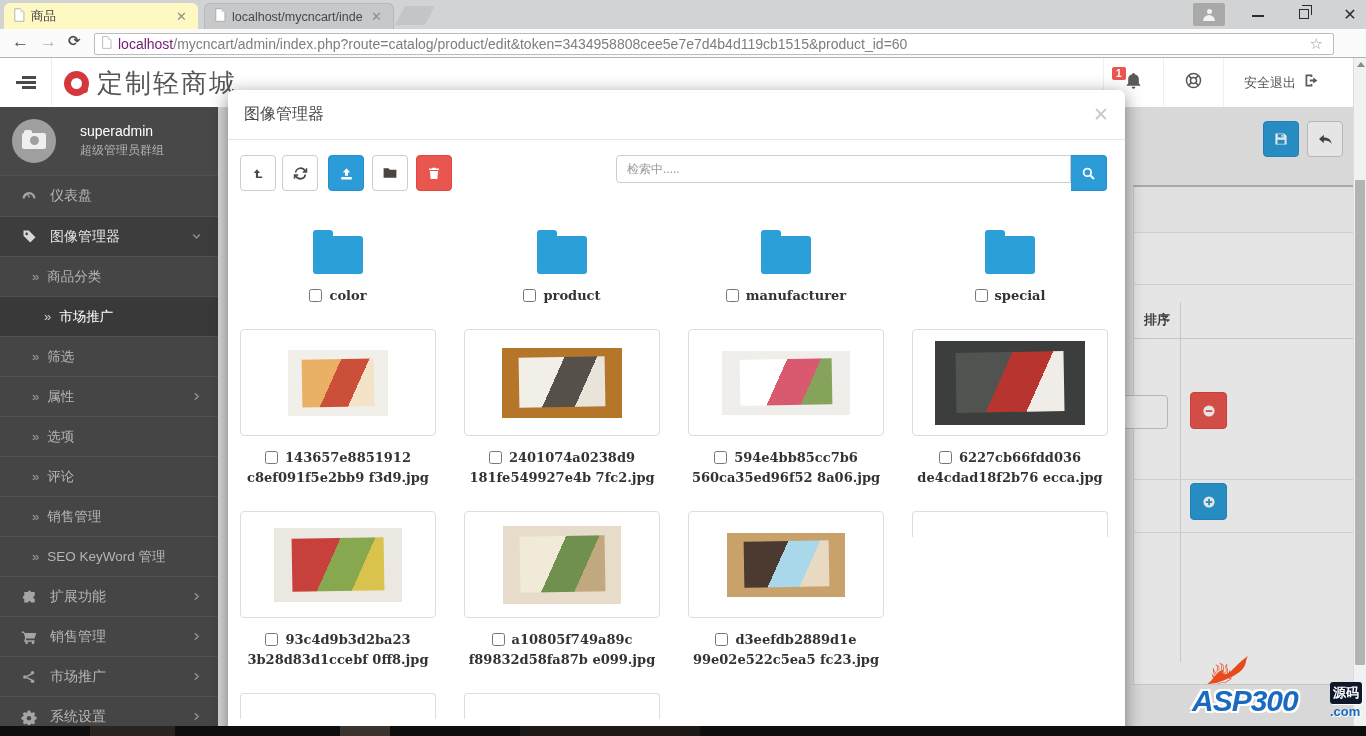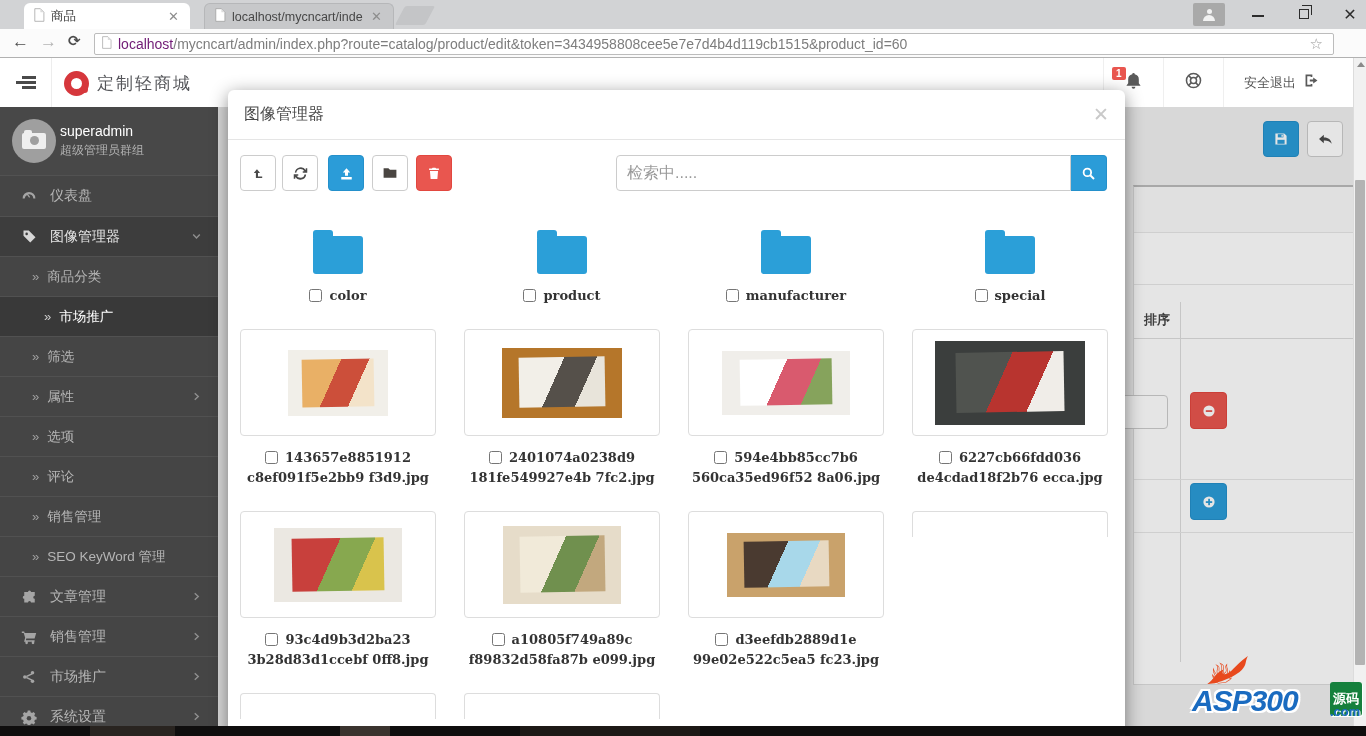--- a/index.html
+++ b/index.html
@@ -3,21 +3,21 @@
 <meta charset="utf-8">
 <style>
   *{margin:0;padding:0;box-sizing:border-box}
   html,body{width:1366px;height:736px;overflow:hidden}
   body{font-family:"Liberation Sans","DejaVu Sans",sans-serif;background:#e8e8e8}
   #screen{position:relative;width:1366px;height:736px;background:#f0f0f0;overflow:hidden}
 
   
   .tabbar{position:absolute;top:0;left:0;right:0;height:29px;background:#d2d3d5}
   .tab{position:absolute;top:3px;height:26px;border-radius:6px 6px 0 0;display:flex;align-items:center;padding:0 9px;font-size:12.5px;color:#3c3c3c}
-  .tab-active{left:24px;width:166px;background:#ffffff;z-index:2}
+  .tab-active{left:4px;width:194px;background:#fef9c3;z-index:2}
   .tab-inactive{left:204px;width:190px;background:#c7c8ca;border:1px solid #b6b7b9;border-bottom:none;color:#474747}
   .tab-title{flex:1;white-space:nowrap;overflow:hidden;margin:0 6px}
   .tab-close{color:#8d8d8d;font-size:13px;line-height:1;padding:1px 2px;cursor:pointer}
   .newtab-stub{position:absolute;left:400px;top:6px;width:30px;height:19px;background:#c4c5c7;transform:skewX(-28deg);border-radius:2px}
   .profile-btn{position:absolute;left:1193px;top:3px;width:32px;height:23px;background:#a9a9a9;border-radius:2px;display:flex;align-items:center;justify-content:center}
   .person{width:12px;height:12px;position:relative}
   .person:before{content:"";position:absolute;left:3.5px;top:0;width:5px;height:5px;border-radius:50%;background:#f2f2f2}
   .person:after{content:"";position:absolute;left:0;top:6px;width:12px;height:6px;border-radius:6px 6px 0 0;background:#f2f2f2}
   .winbtns{position:absolute;right:6px;top:0;height:28px;display:flex;align-items:center;gap:26px}
   .winbtn{color:#2c2c2c;font-size:14px;width:20px;text-align:center;cursor:pointer}
@@ -36,35 +36,35 @@
   
   .admin-header{position:absolute;top:58px;left:0;width:1353px;height:49px;background:#fff;z-index:1}
   .hamb{position:absolute;left:0;top:0;width:52px;height:49px;border-right:1px solid #ededed;display:flex;align-items:center;justify-content:center;cursor:pointer}
   .hamb div{width:20px}
   .hamb i{display:block;height:2.5px;background:#4a4a4a;margin:2.5px 0}
   .hamb i:nth-child(1){width:14px;margin-left:6px}
   .hamb i:nth-child(3){width:14px;margin-left:6px}
   .brand{position:absolute;left:64px;top:8px;height:34px;display:flex;align-items:center}
   .brand-ring{width:25px;height:25px;border:7px solid #d6373c;border-radius:50%;position:relative}
   .brand-ring:after{content:"";position:absolute;right:-6px;bottom:-4px;width:7px;height:7px;background:#d6373c;border-radius:50%}
-  .brand-text{margin-left:8px;font-size:17px;color:#55565a;letter-spacing:2px}
+  .brand-text{margin-left:8px;font-size:26px;color:#55565a;letter-spacing:2px}
   .hdr-right{position:absolute;right:13px;top:0;height:49px;display:flex;align-items:center}
   .hdr-sep{width:1px;height:49px;background:#efefef}
   .hdr-item{height:49px;display:flex;align-items:center;justify-content:center;padding:0 20px;position:relative;cursor:pointer}
   .badge{position:absolute;left:8px;top:9px;background:#e9564f;color:#fff;font-size:10px;font-weight:bold;border-radius:2px;padding:1px 4px}
   .logout-label{font-size:13px;color:#555;margin-right:7px}
 
   
   .sidebar{position:absolute;left:0;top:107px;width:218px;height:621px;background:#454545;z-index:1}
   .user-panel{height:69px;background:#484848;display:flex;align-items:center;padding:0 12px;border-bottom:1px solid #525252}
   .avatar{width:44px;height:44px;border-radius:50%;background:#9f9f9f;position:relative;flex:none}
   .cam{position:absolute;left:10px;top:14px;width:24px;height:16px;background:#efefef;border-radius:2px}
   .cam:before{content:"";position:absolute;left:8px;top:3px;width:9px;height:9px;border-radius:50%;background:#9f9f9f}
   .cam:after{content:"";position:absolute;left:2px;top:-3px;width:8px;height:4px;background:#efefef;border-radius:2px 2px 0 0}
-  .user-meta{margin-left:4px}
+  .user-meta{margin-left:24px}
   .user-name{color:#fff;font-size:14px}
   .user-group{color:#b2b2b2;font-size:12px;margin-top:3px}
   .sb-item{height:40px;display:flex;align-items:center;border-top:1px solid #515151;color:#b5b5b5;font-size:14px;cursor:pointer;position:relative}
   .sb-item:first-of-type{border-top:none}
   .sb-ic{width:22px;margin-left:18px;display:flex;justify-content:center;color:#a5a5a5}
   .sb-lbl{margin-left:10px}
   .lvl1 .sb-arrow{margin-left:32px;color:#a0a0a0}
   .lvl2 .sb-arrow{margin-left:44px;color:#cfcfcf}
   .sb-arrow{font-size:13px}
   .lvl1 .sb-lbl,.lvl2 .sb-lbl{margin-left:8px;font-size:13.5px}
@@ -97,42 +97,42 @@
   
   .modal{position:absolute;left:228px;top:90px;width:897px;height:646px;background:#fff;border-radius:6px 6px 0 0;box-shadow:0 4px 18px rgba(0,0,0,.45);z-index:10;overflow:hidden}
   .modal-header{height:50px;border-bottom:1px solid #e5e5e5;display:flex;align-items:center;padding:0 16px}
   .modal-title{font-size:16px;color:#4a4a4a}
   .modal-close{margin-left:auto;color:#c9c9c9;font-size:19px;font-weight:bold;cursor:pointer}
   .toolbar{position:absolute;left:12px;top:65px;right:18px;height:36px}
   .tb-btn{position:absolute;top:0;width:36px;height:36px;border-radius:4px;background:#fff;border:1px solid #ccc;display:flex;align-items:center;justify-content:center;cursor:pointer}
   .tb-blue{background:#2b9cd8;border-color:#2490cb}
   .tb-red{background:#e9564f;border-color:#e2473f}
   .searchwrap{position:absolute;right:0;top:0;width:491px;height:36px;display:flex}
-  .search-input{flex:1;height:36px;border:1px solid #ccc;border-radius:4px 0 0 4px;padding:0 10px;font-size:16px;color:#333;outline:none}
+  .search-input{flex:1;height:28px;border:1px solid #ccc;border-radius:4px 0 0 4px;padding:0 10px;font-size:12px;color:#333;outline:none}
   .search-input::placeholder{color:#9a9a9a}
   .search-btn{width:36px;height:36px;background:#2b9cd8;border:1px solid #2490cb;border-left:none;border-radius:0 4px 4px 0;display:flex;align-items:center;justify-content:center;cursor:pointer}
   .fm-grid{position:absolute;left:12px;top:138px;width:868px;display:grid;grid-template-columns:repeat(4,196px);column-gap:28px;row-gap:26px;align-items:start}
   .cell{display:flex;flex-direction:column;align-items:center}
   .big-folder{width:50px;height:38px;background:#2b9fd8;border-radius:3px;position:relative;margin-top:8px}
   .big-folder:before{content:"";position:absolute;left:0;top:-6px;width:20px;height:8px;background:#2b9fd8;border-radius:3px 3px 0 0}
   .cell-label{margin-top:14px;display:flex;align-items:center;gap:7px;font-family:"DejaVu Serif","Liberation Serif",serif;font-weight:bold;font-size:13px;color:#333}
   .cell-label input,.fm-grid input[type=checkbox]{width:13px;height:13px;accent-color:#fff}
   .thumb-card{width:196px;height:107px;background:#fff;border:1px solid #ddd;border-radius:4px;display:flex;align-items:center;justify-content:center;cursor:pointer}
   .thumb-bg{display:flex;align-items:center;justify-content:center}
   .thumb-subject{width:72%;height:72%;transform:rotate(-1deg)}
   .fn2{font-family:"DejaVu Serif","Liberation Serif",serif;font-weight:bold;font-size:13px;color:#333;margin-top:5px;white-space:nowrap}
   .stub{width:196px;height:26px;background:#fff;border:1px solid #ddd;border-bottom:none;border-radius:4px 4px 0 0}
 
   
   .bottomstrip{position:absolute;left:0;top:726px;width:1366px;height:10px;background:#0f0e0e;z-index:20}
   .bottomstrip i{position:absolute;top:0;height:10px;display:block;background:#292420}
   .watermark{position:absolute;left:1192px;top:660px;width:174px;height:66px;z-index:30}
   .wm-flame{position:absolute;left:18px;top:-4px;font-size:30px;color:#e8491d;transform:rotate(-8deg)}
   .wm-main{position:absolute;left:0px;top:24px;font-size:30px;font-weight:900;font-style:italic;color:#1a6bc0;letter-spacing:-1px;text-shadow:2px 2px 0 #fff,-2px -2px 0 #fff,2px -2px 0 #fff,-2px 2px 0 #fff;font-family:"Liberation Sans",sans-serif}
-  .wm-tag{position:absolute;left:138px;top:22px;background:#15803d;color:#fff;font-size:13px;font-weight:bold;padding:8px 3px;border-radius:3px;box-shadow:1px 1px 0 #fff}
+  .wm-tag{position:absolute;left:138px;top:22px;background:#0f172a;color:#fff;font-size:13px;font-weight:bold;padding:2px 3px;border-radius:3px;box-shadow:1px 1px 0 #fff}
   .wm-com{position:absolute;left:138px;top:44px;color:#1a6bc0;font-size:13px;font-weight:bold;text-shadow:1px 1px 0 #fff}
 </style>
 </head>
 <body>
 
 <div id="screen">
 
   <div class="tabbar">
     <div class="tab tab-active">
       <span><svg width="12" height="14" viewBox="0 0 16 20">
@@ -286,21 +286,21 @@
         <div class="sb-item lvl1">
           <span class="sb-arrow">»</span>
           <span class="sb-lbl">SEO KeyWord 管理</span>
         </div>
         <div class="sb-item lvl0">
           <span class="sb-ic">
             <svg width="15" height="15" viewBox="0 0 20 20">
               <path fill="currentColor" d="M8 4a2 2 0 1 1 4 0h5v5a2 2 0 1 0 0 4v5h-5a2 2 0 1 0-4 0H3v-5a2 2 0 1 1 0-4V4z"></path>
             </svg>
           </span>
-          <span class="sb-lbl">文章管理</span>
+          <span class="sb-lbl">扩展功能</span>
           <span class="sb-chev"><svg width="11" height="11" viewBox="0 0 10 10">
               <path d="M3.4 2l3.2 3-3.2 3" stroke="currentColor" fill="none" stroke-width="1.3"></path>
             </svg></span>
         </div>
         <div class="sb-item lvl0">
           <span class="sb-ic">
             <svg width="16" height="16" viewBox="0 0 20 20">
               <path fill="currentColor" d="M1 3h3l.6 2H19l-2 7H6.6L6.2 14H17v2H3.8L5.2 11 3.4 5H1zM7 19a1.7 1.7 0 1 1 0-3.4A1.7 1.7 0 0 1 7 19zm8 0a1.7 1.7 0 1 1 0-3.4A1.7 1.7 0 0 1 15 19z"></path>
             </svg>
           </span>

